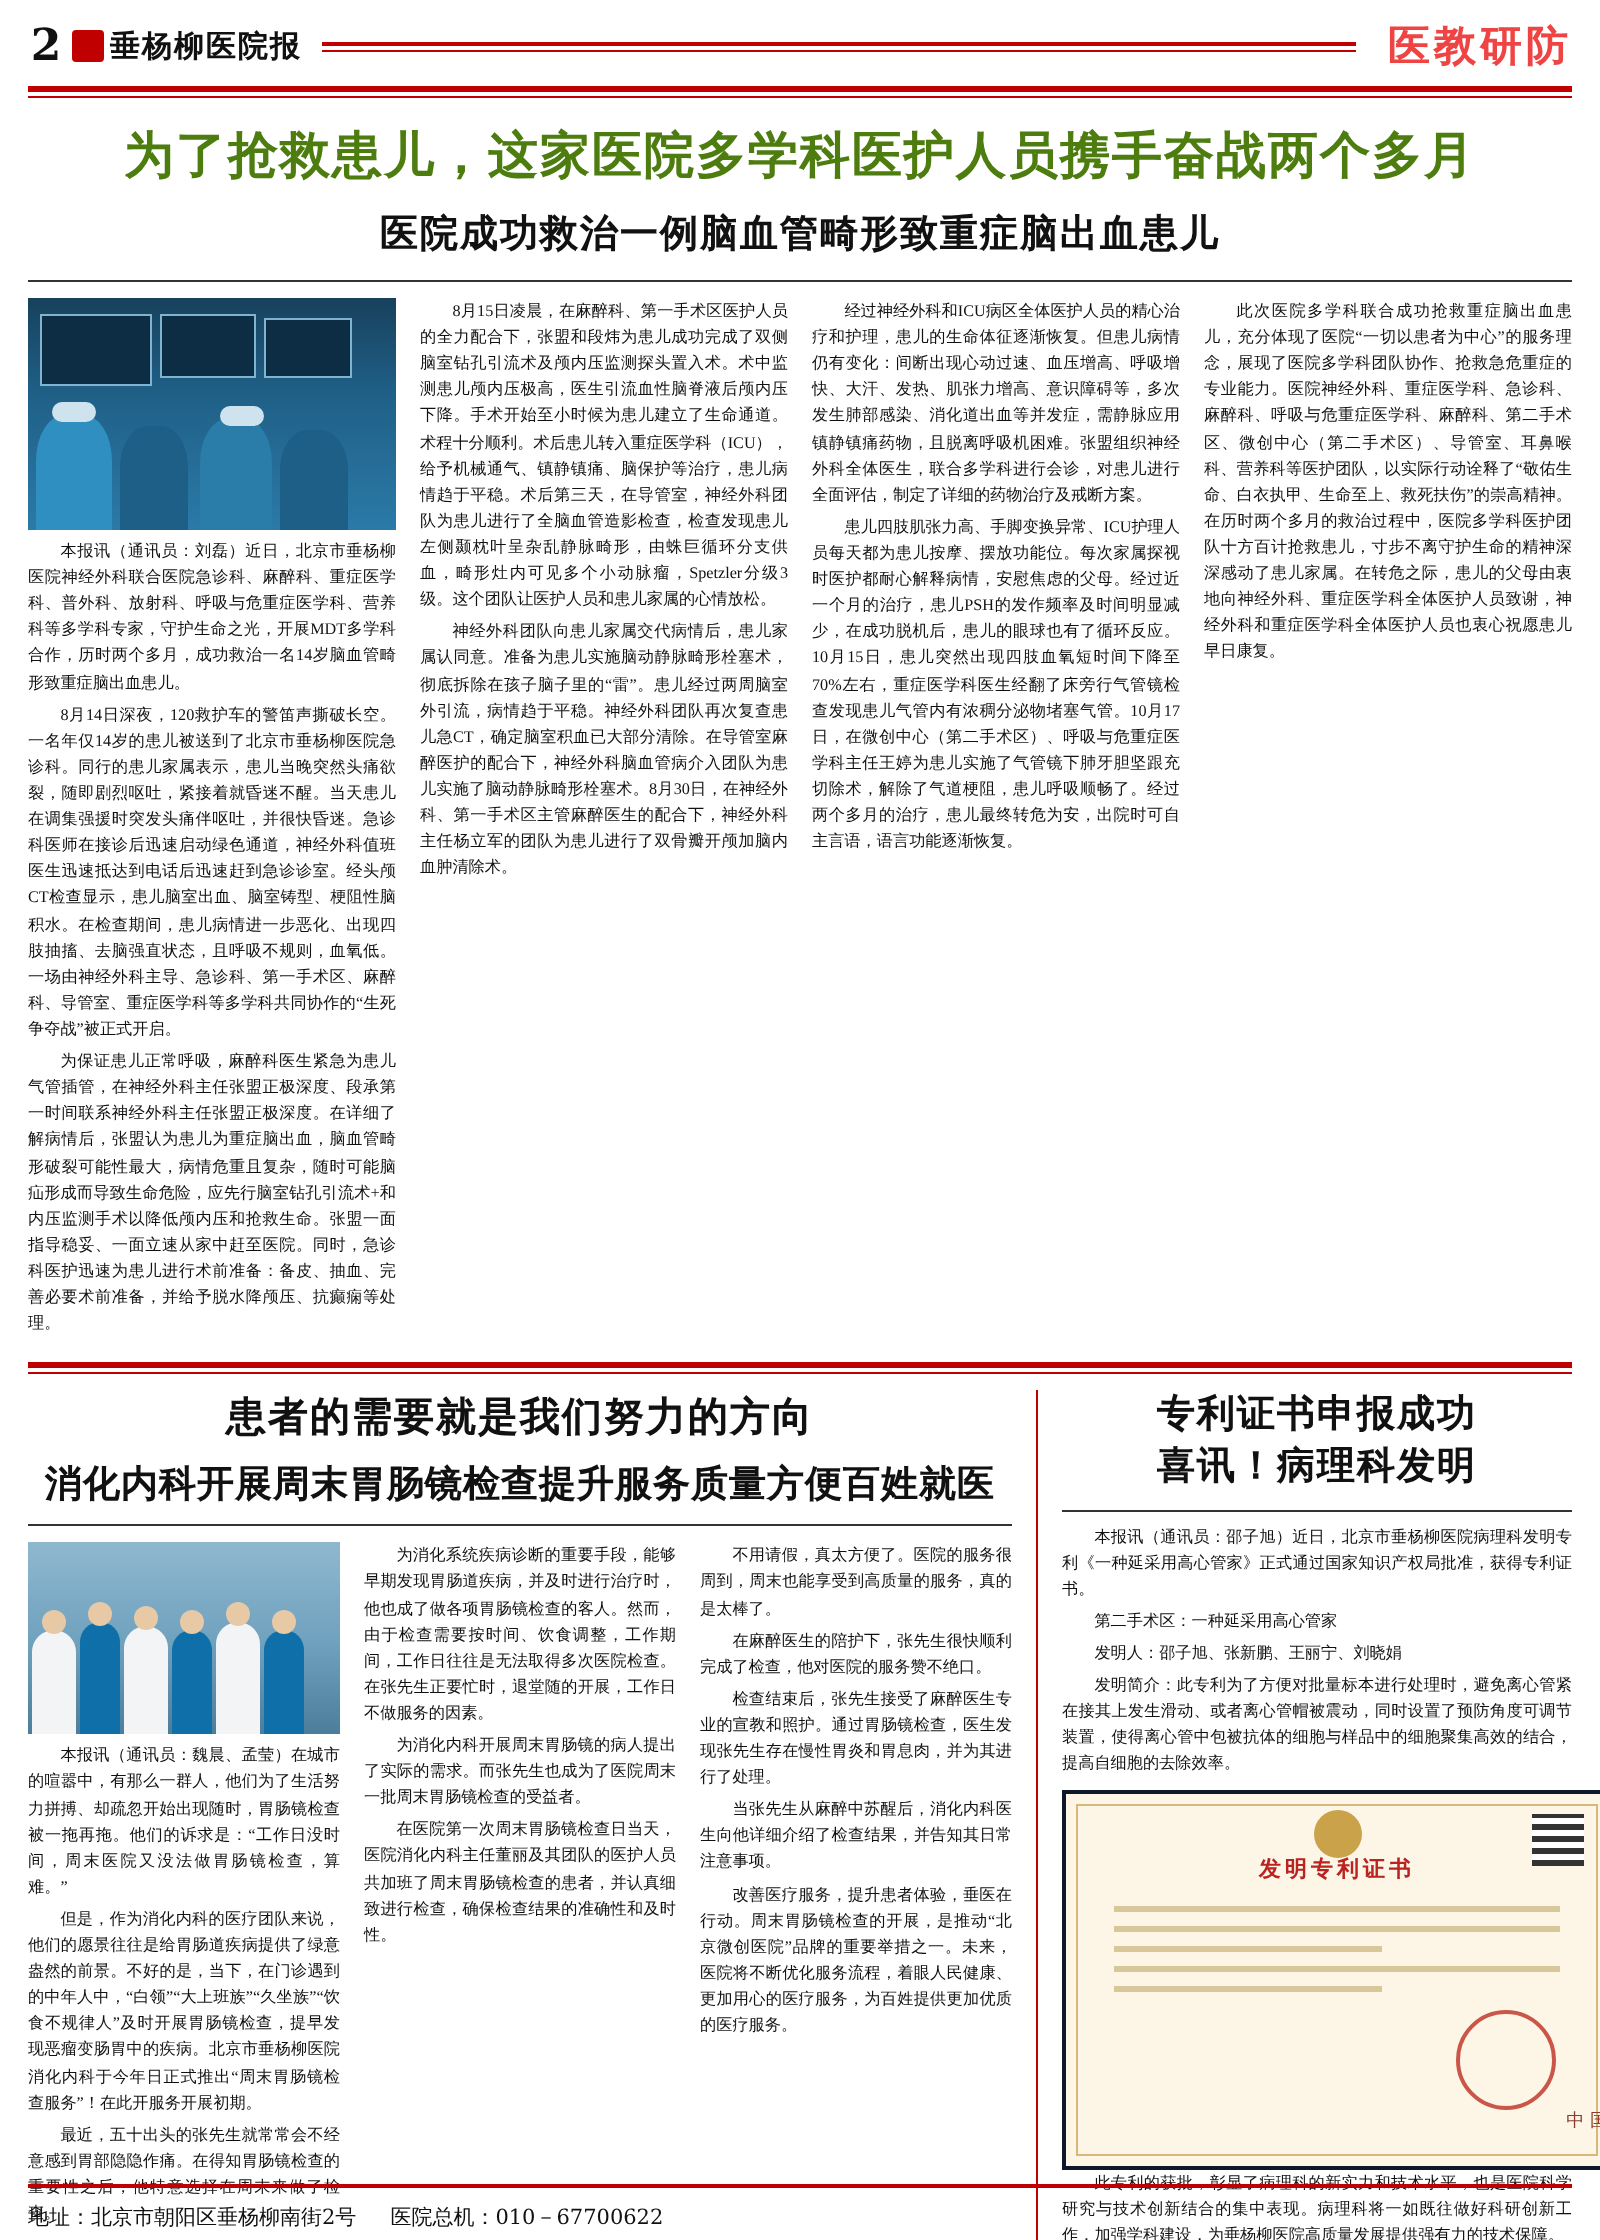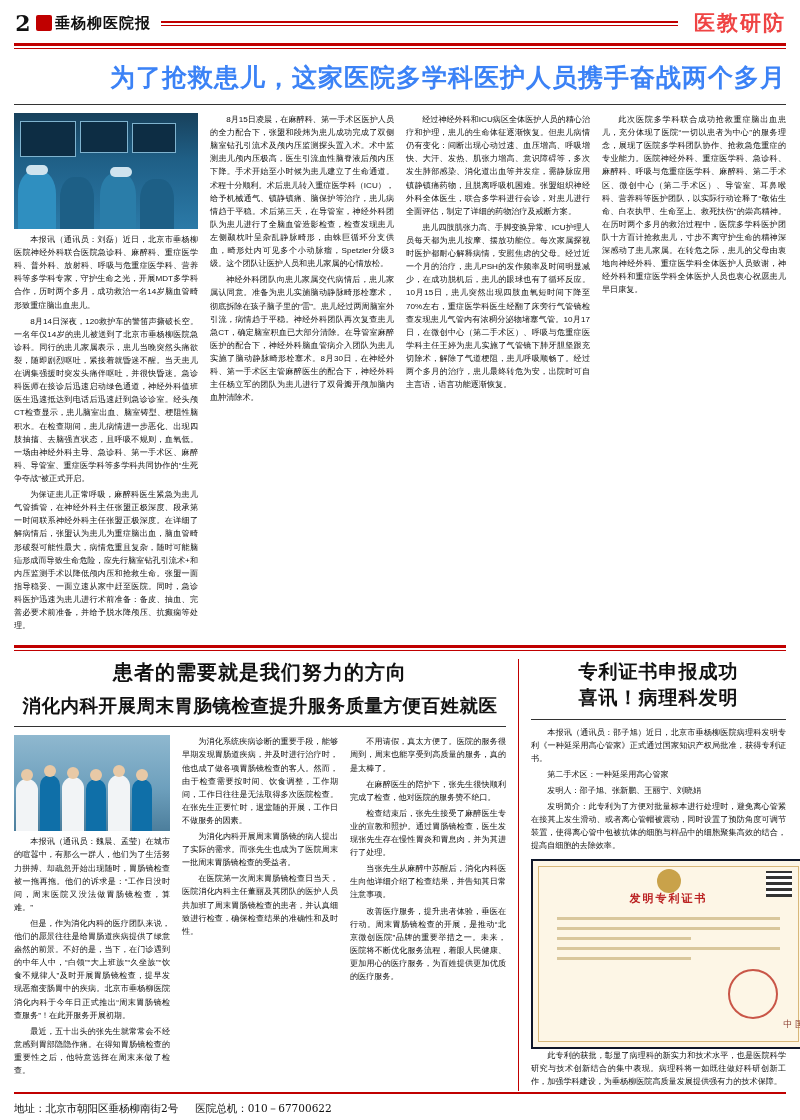--- a/index.html
+++ b/index.html
@@ -22,37 +22,37 @@
   .mast-rules{flex:1;margin:0 10px;}
   .mast-rules div{height:2px;background:#c00000;margin:2px 0;}
   .mast-rules div.thin{height:1px;}
   .section-name{font-size:21px;font-weight:bold;font-family:"DejaVu Serif","Liberation Serif",serif;color:#ef4444;letter-spacing:2px;padding-left:6px;}
 
   .red-rule{height:3px;background:#c00000;margin-top:3px;}
   .red-rule-thin{height:1px;background:#c00000;margin-top:2px;}
 
   
   .headline-main{
-    text-align:right;color:#3b82f6;font-weight:bold;
+    text-align:center;color:#4d7c0f;font-weight:bold;
     font-family:"DejaVu Serif","Liberation Serif",serif;
     font-size:25px;letter-spacing:1px;margin-top:12px;
   }
   .headline-sub{
     text-align:center;color:#111;font-weight:bold;
     font-family:"DejaVu Serif","Liberation Serif",serif;
     font-size:19px;margin-top:10px;letter-spacing:1px;
   }
   .rule-black{height:1px;background:#333;margin-top:10px;}
 
   
   .cols{display:flex;gap:12px;margin-top:8px;}
   .col{flex:1;}
   .body-text{
     font-size:8.1px;line-height:1.62;text-align:justify;
-    font-family:Liberation Sans, sans-serif;color:#111;
+    font-family:Liberation Serif, serif;color:#111;
     text-indent:2em;margin:0 0 3px 0;
   }
 
   
   .photo{
     width:100%;height:116px;background:#2e5f82;position:relative;overflow:hidden;margin-bottom:4px;
   }
   .photo.op{background:linear-gradient(180deg,#18415c 0%,#1f5f86 40%,#2b7aa8 100%);}
   .photo .scr{position:absolute;background:#0d2d44;border:1px solid #7fb3cf;}
   .photo .fig{position:absolute;background:#2f8fc0;border-radius:40% 40% 0 0;}
@@ -129,20 +129,21 @@
       <div></div>
         <div class="thin"></div>
     </div>
     <div class="section-name">医教研防</div>
   </div>
 
   <div class="red-rule"></div>
   <div class="red-rule-thin"></div>
 
   <div class="headline-main">为了抢救患儿，这家医院多学科医护人员携手奋战两个多月</div>
+  <div class="headline-sub">医院成功救治一例脑血管畸形致重症脑出血患儿</div>
   <div class="rule-black"></div>
 
   <div class="cols">
     <div class="col">
       <div class="photo op">
         <div class="scr" style="left:6px;top:8px;width:54px;height:34px;"></div>
         <div class="scr" style="left:66px;top:8px;width:46px;height:30px;"></div>
         <div class="scr" style="left:118px;top:10px;width:42px;height:28px;"></div>
         <div class="fig" style="left:4px;top:58px;width:38px;height:58px;"></div>
         <div class="fig" style="left:46px;top:64px;width:34px;height:52px;background:#1d5f86;"></div>

